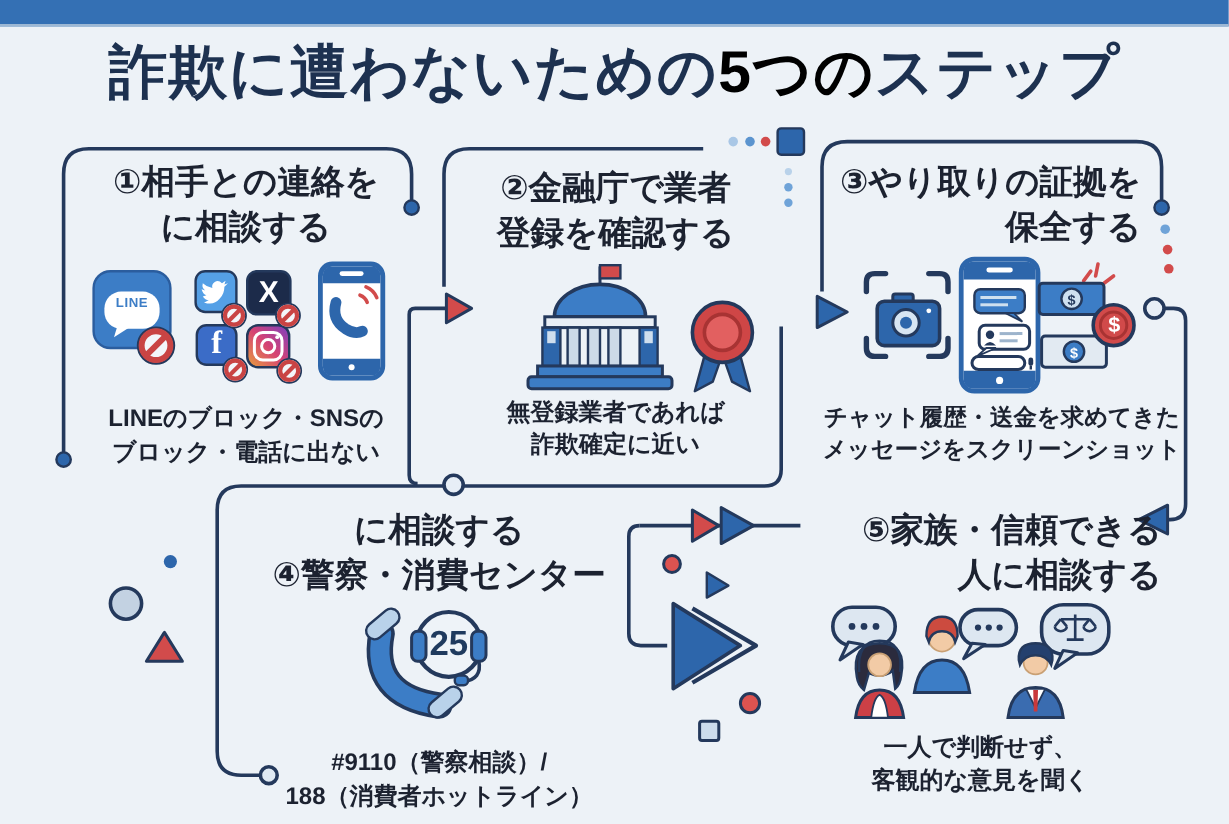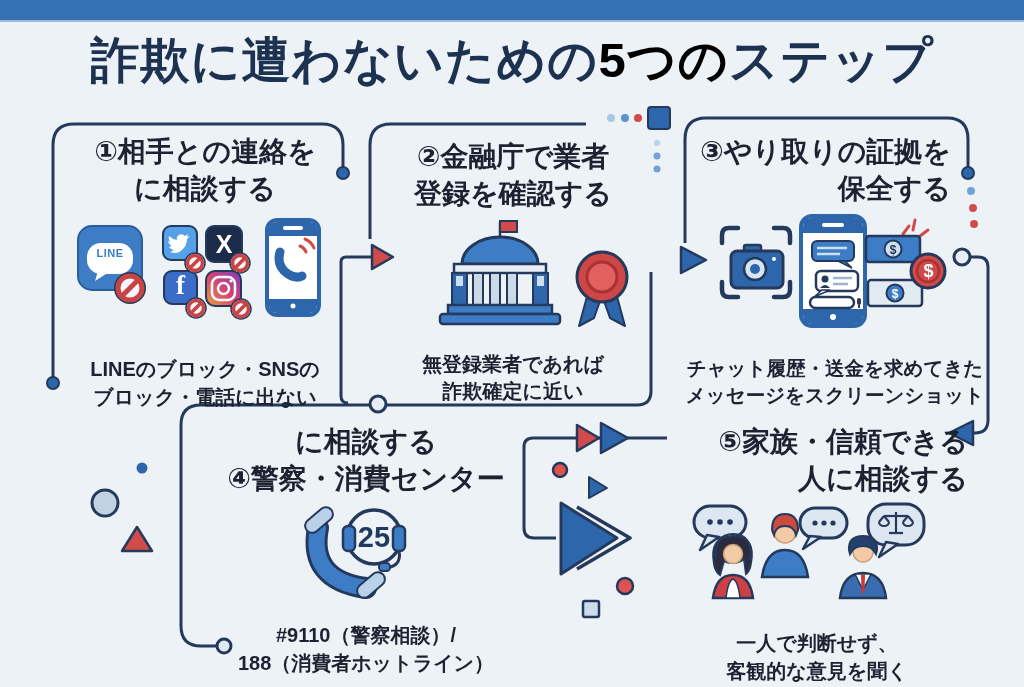--- a/index.html
+++ b/index.html
@@ -7,30 +7,30 @@
     width:1024px;height:687px;position:relative;overflow:hidden;
     background:#edf2f7;
     font-family:"Liberation Sans","DejaVu Sans",sans-serif;
   }
   .abs{position:absolute;}
   #topbar{left:0;top:0;width:1024px;height:20px;background:#3470b4;border-bottom:2px solid #9db8d4;}
   #main-title{left:0;top:28px;width:1024px;text-align:center;font-size:49px;font-weight:800;letter-spacing:1px;color:#1d3150;}
   #main-title .red{color:#000000;}
   #artwork{left:0;top:0;width:1024px;height:687px;}
   .card-title{font-size:28px;font-weight:800;color:#1c2230;text-align:center;line-height:37px;letter-spacing:0px;}
-  .card-caption{font-size:20px;font-weight:700;color:#1c2230;text-align:center;line-height:28px;margin-top:20px;}
+  .card-caption{font-size:20px;font-weight:700;color:#1c2230;text-align:center;line-height:28px;}
   .glyph{display:flex;align-items:center;justify-content:center;font-weight:800;}
   #s1-title{left:58px;top:133px;width:294px;}
   #s1-caption{left:46px;top:335px;width:318px;}
   #s2-title{left:381px;top:138px;width:264px;}
   #s2-caption{left:381px;top:331px;width:264px;line-height:27px;}
   #s3-title{left:651px;top:133px;width:300px;text-align:right;}
   #s3-caption{left:674px;top:335px;width:322px;font-size:19.5px;line-height:27px;}
   #s4-title{left:220px;top:423px;width:292px;}
-  #s4-caption{left:220px;top:601px;width:292px;}
+  #s4-caption{left:220px;top:622px;width:292px;}
   #s5-title{left:666px;top:423px;width:302px;text-align:right;}
   #s5-caption{left:688px;top:609px;width:258px;}
   #line-label{left:86px;top:240px;width:48px;height:26px;color:#3c7dc6;font-size:11px;letter-spacing:.5px;}
   #x-glyph{left:206px;top:227px;width:36px;height:35px;color:#fff;font-size:25px;}
   #fb-glyph{left:164px;top:268px;width:33px;height:35px;color:#fff;font-size:27px;font-family:"Liberation Serif","DejaVu Serif",serif;}
   #headset-number{left:351px;top:520px;width:46px;height:34px;color:#1f3a5e;font-size:29px;}
   .dollar{color:#fff;}
   #dollar1{left:885px;top:242px;width:16px;height:15px;font-size:12px;color:#24395c;}
   #dollar2{left:919px;top:261px;width:19px;height:20px;font-size:18px;}
   #dollar3{left:887px;top:286px;width:16px;height:15px;font-size:12px;}

